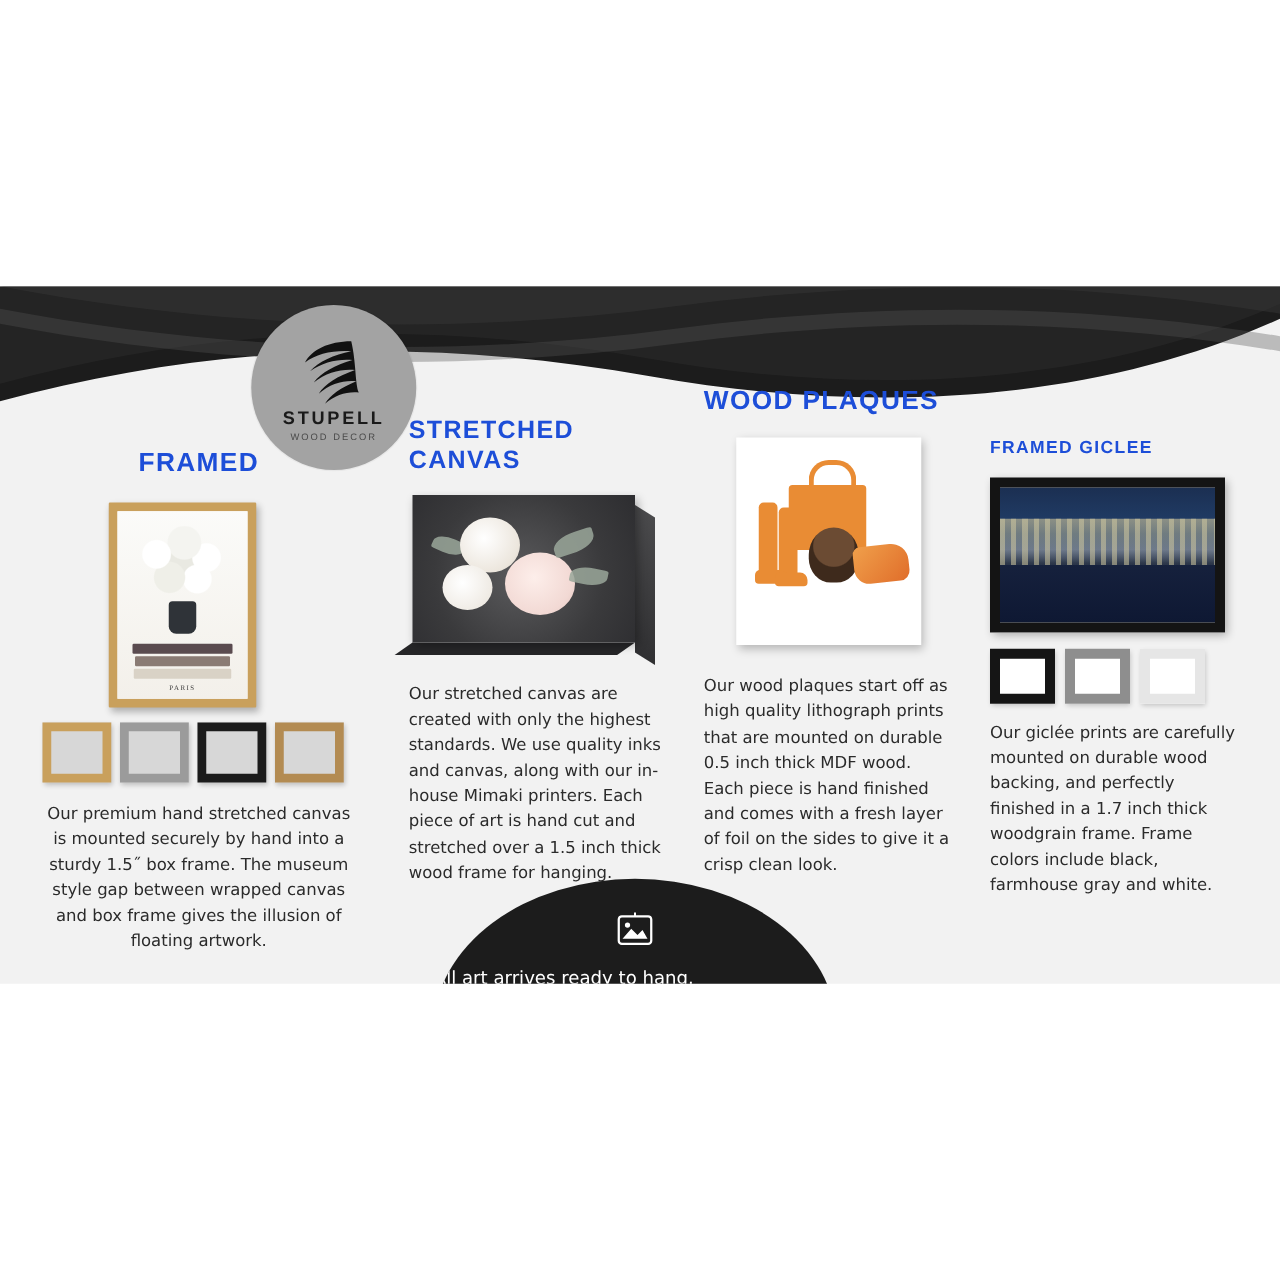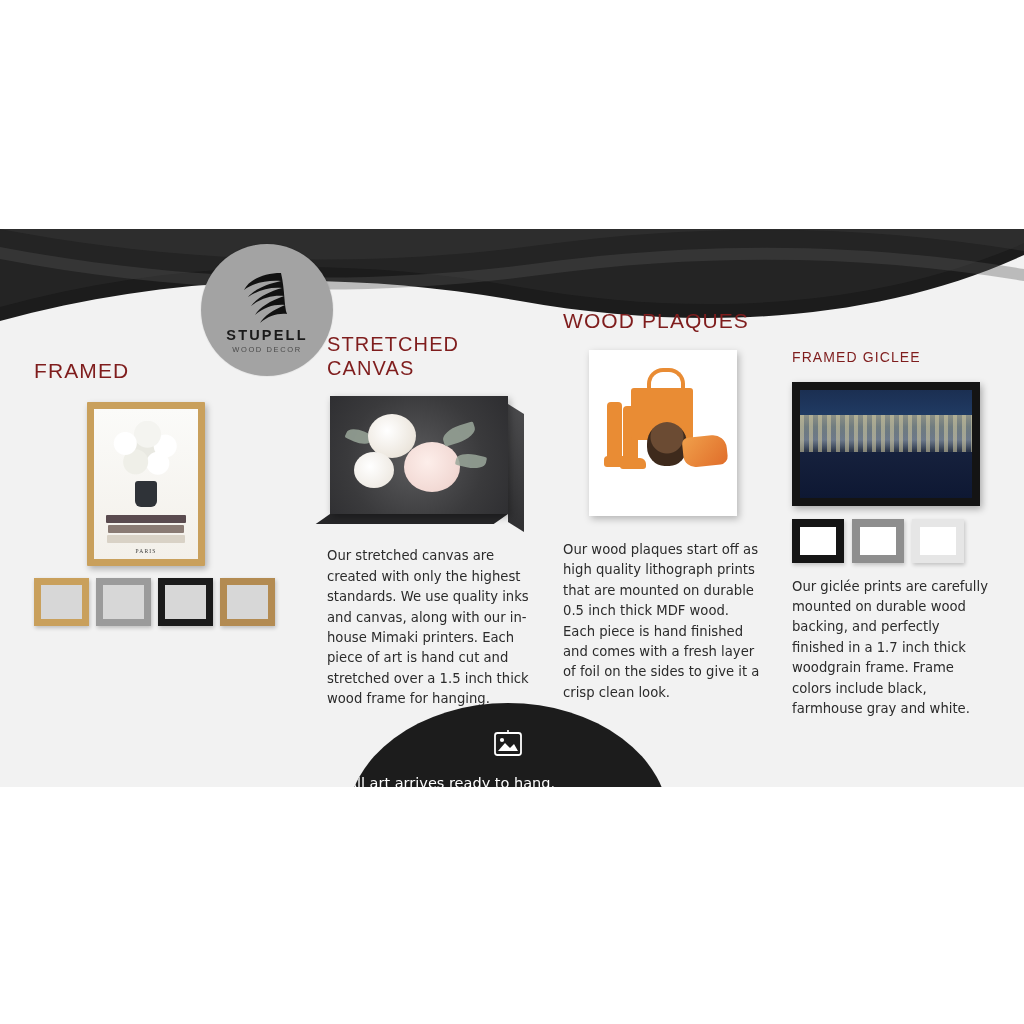--- a/index.html
+++ b/index.html
@@ -67,36 +67,36 @@
     letter-spacing: 1.6px;
     color: #4a4a4a;
     margin-top: 3px;
   }
 
   
   .col {
     position: absolute;
   }
   .col-title {
-    font-weight: normal;
-    color: #7f1d1d;
+    font-weight: bold;
+    color: #1d4ed8;
     letter-spacing: 1.1px;
     line-height: 1.18;
     font-size: 21px;
     text-transform: uppercase;
   }
   .col-body {
     font-size: 13.2px;
     line-height: 1.55;
     color: #2b2b2b;
     font-family: "DejaVu Sans", sans-serif;
   }
 
   
-  #col-floating { left: 34px; top: 130px; width: 250px; }
+  #col-floating { left: 34px; top: 130px; width: 250px; text-align: center; }
   #col-floating .col-title { font-size: 21px; }
   .float-art-wrap {
     margin-top: 18px;
     margin-left: 53px;
     width: 118px;
     height: 164px;
     position: relative;
   }
   .float-frame {
     position: absolute;
@@ -410,20 +410,21 @@
       </div>
     </div>
 
     <div class="swatch-row">
       <div class="swatch gold"></div>
       <div class="swatch gray"></div>
       <div class="swatch black"></div>
       <div class="swatch wood"></div>
     </div>
 
+    <div class="col-body">Our premium hand stretched canvas is mounted securely by hand into a sturdy 1.5˝ box frame. The museum style gap between wrapped canvas and box frame gives the illusion of floating artwork.</div>
   </div>
 
   <div class="col" id="col-stretched">
     <div class="col-title">
       <span>STRETCHED</span><br>
       <span>CANVAS</span>
     </div>
 
     <div class="canvas-art">
       <div class="canvas-side"></div>

